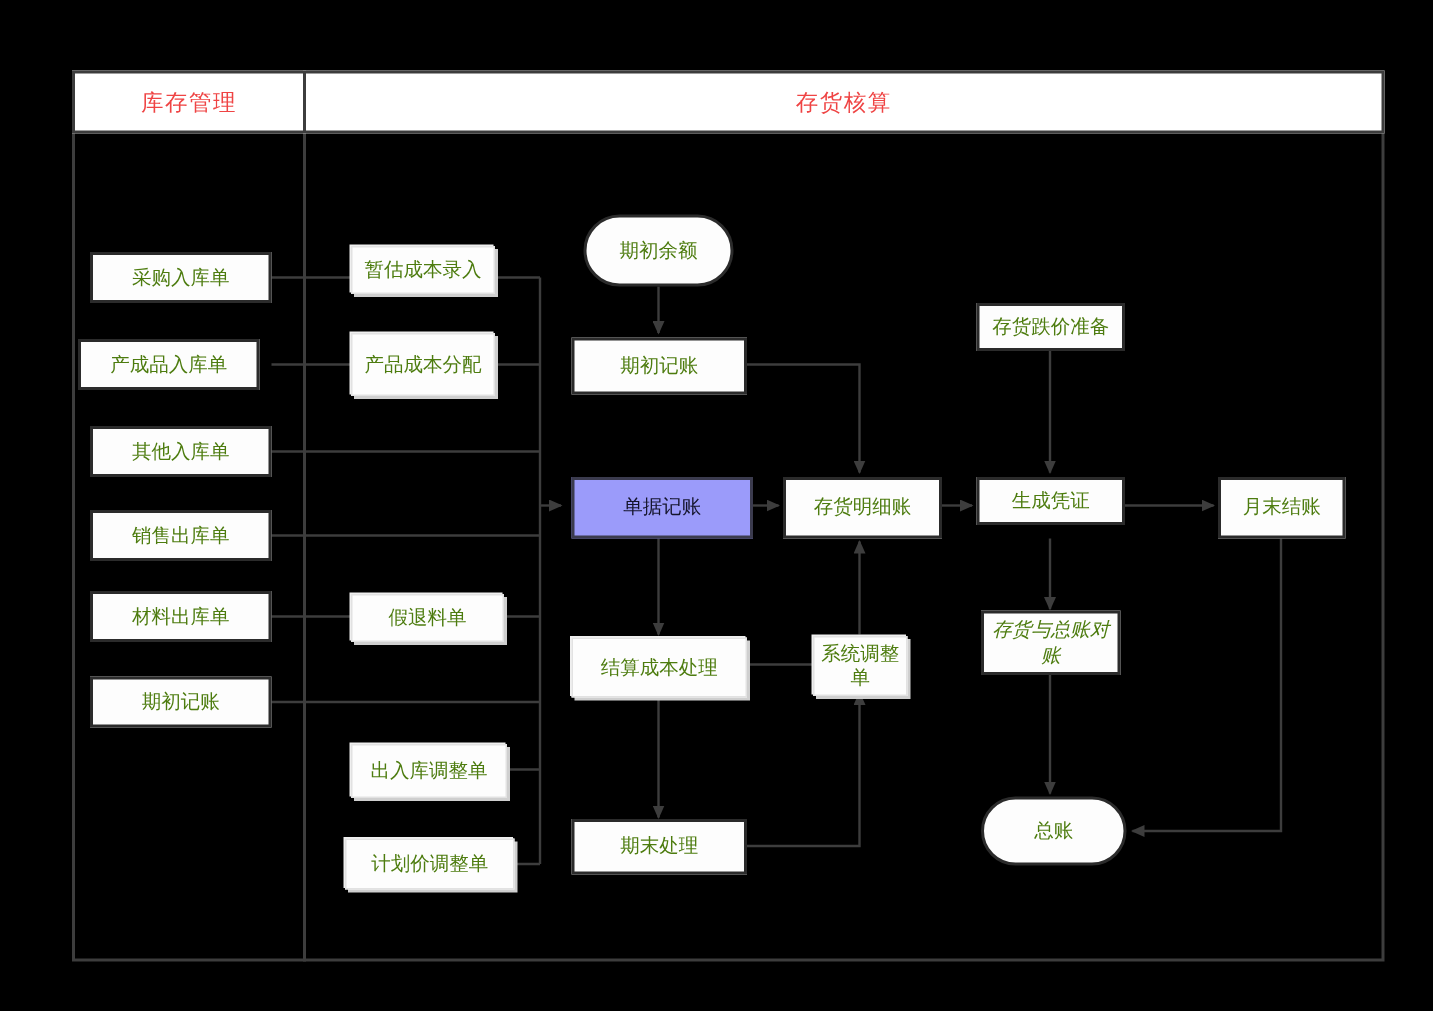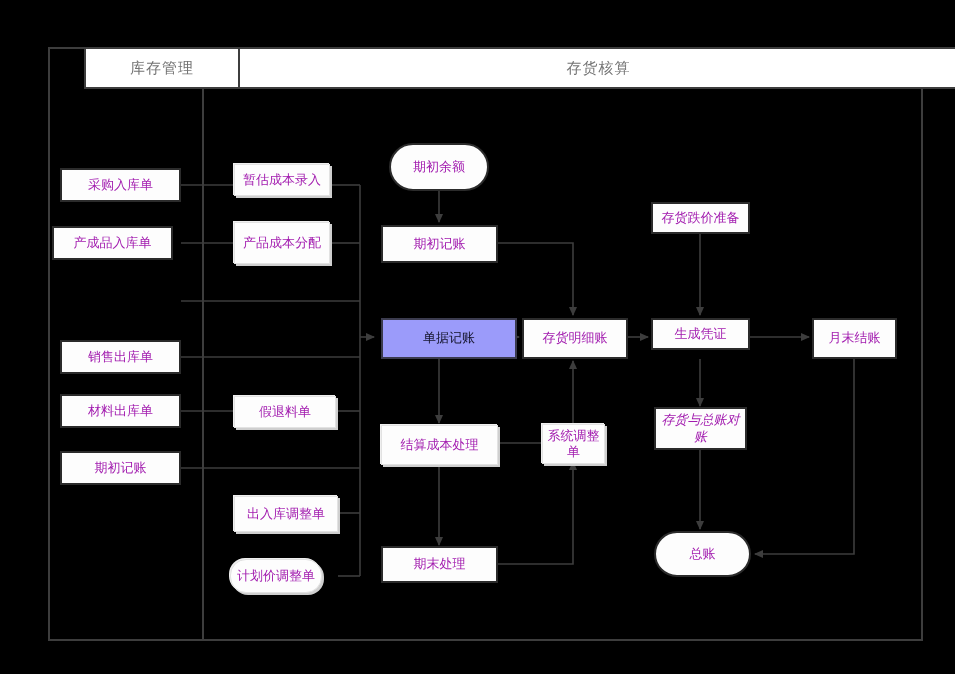--- a/index.html
+++ b/index.html
@@ -28,38 +28,37 @@
     border: 2px solid #3d3d3d;
     background: transparent;
   }
   .hdr-cell {
     position: absolute;
     background: #ffffff;
     border: 2px solid #3d3d3d;
     display: flex;
     align-items: center;
     justify-content: center;
-    color: #737373;
+    color: #ef4444;
     font-size: 15px;
     letter-spacing: 1px;
-    margin-left: 36px;
   }
   .vdivider {
     position: absolute;
     width: 2px;
     background: #3d3d3d;
   }
   
   .node {
     position: absolute;
     display: flex;
     align-items: center;
     justify-content: center;
     text-align: center;
-    color: #a21caf;
+    color: #4d7c0f;
     font-size: 13px;
     line-height: 1.25;
     padding: 2px 4px;
   }
   .rect {
     background: #fdfdfd;
     border: 2px solid #2b2b2b;
   }
   
   .soft {
@@ -147,20 +146,23 @@
   <div class="hdr-cell" style="left:202px; top:47px; width:721px; height:42px;">
     <span>存货核算</span>
   </div>
 
   <div class="node rect" style="left:60px; top:168px; width:121px; height:34px;">
     <span>采购入库单</span>
   </div>
   <div class="node rect" style="left:52px; top:226px; width:121px; height:34px;">
     <span>产成品入库单</span>
   </div>
+  <div class="node rect" style="left:60px; top:284px; width:121px; height:34px;">
+    <span>其他入库单</span>
+  </div>
   <div class="node rect" style="left:60px; top:340px; width:121px; height:34px;">
     <span>销售出库单</span>
   </div>
   <div class="node rect" style="left:60px; top:394px; width:121px; height:34px;">
     <span>材料出库单</span>
   </div>
   <div class="node rect" style="left:60px; top:451px; width:121px; height:34px;">
     <span>期初记账</span>
   </div>
 
@@ -169,31 +171,31 @@
   </div>
   <div class="node soft" style="left:234px; top:222px; width:96px; height:42px;">
     <span>产品成本分配</span>
   </div>
   <div class="node soft" style="left:234px; top:396px; width:102px; height:32px;">
     <span>假退料单</span>
   </div>
   <div class="node soft" style="left:234px; top:496px; width:104px; height:36px;">
     <span>出入库调整单</span>
   </div>
-  <div class="node soft" style="left:230px; top:559px; width:92px; height:34px;border-radius:16px;">
+  <div class="node soft" style="left:230px; top:559px; width:113px; height:34px;">
     <span>计划价调整单</span>
   </div>
 
   <div class="node stadium" style="left:389px; top:143px; width:100px; height:48px;">
     <span>期初余额</span>
   </div>
   <div class="node rect" style="left:381px; top:225px; width:117px; height:38px;">
     <span>期初记账</span>
   </div>
-  <div class="node rect highlight" style="left:381px; top:318px; width:136px; height:41px;">
+  <div class="node rect highlight" style="left:381px; top:318px; width:121px; height:41px;">
     <span>单据记账</span>
   </div>
   <div class="node rect" style="left:522px; top:318px; width:106px; height:41px;">
     <span>存货明细账</span>
   </div>
   <div class="node soft" style="left:381px; top:425px; width:117px; height:40px;">
     <span>结算成本处理</span>
   </div>
   <div class="node soft" style="left:542px; top:424px; width:63px; height:40px;">
     <span>系统调整单</span>

